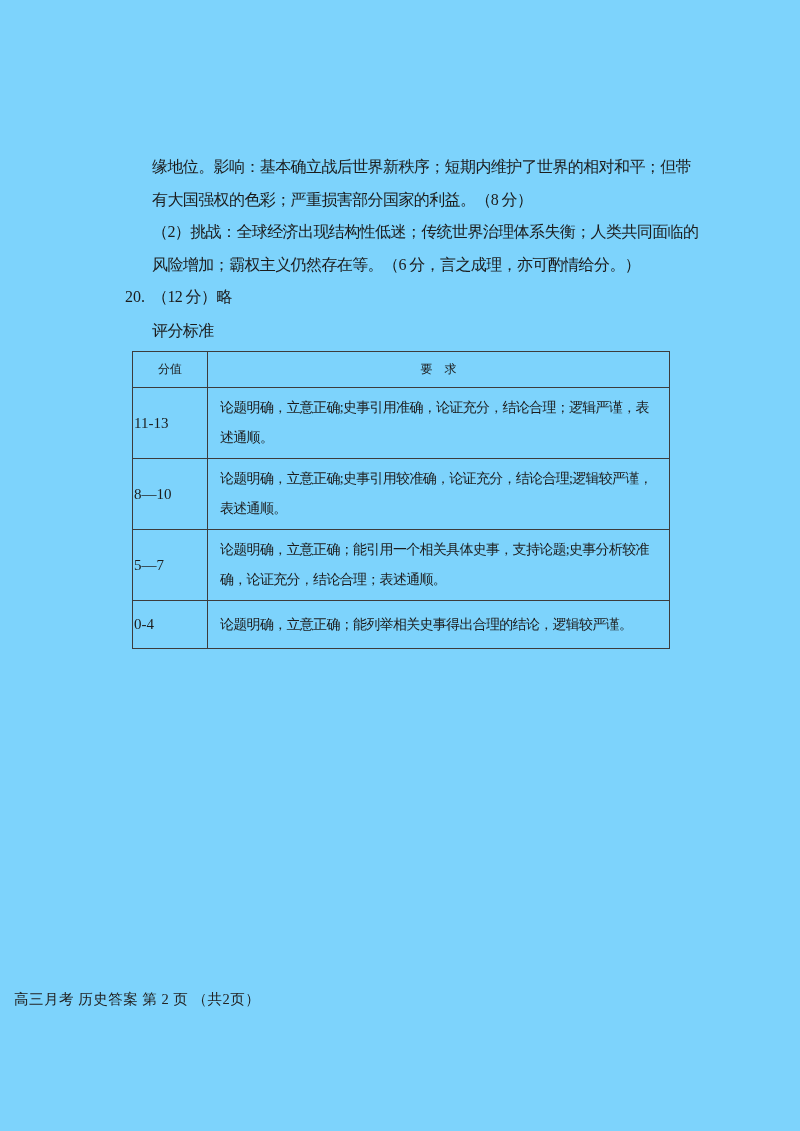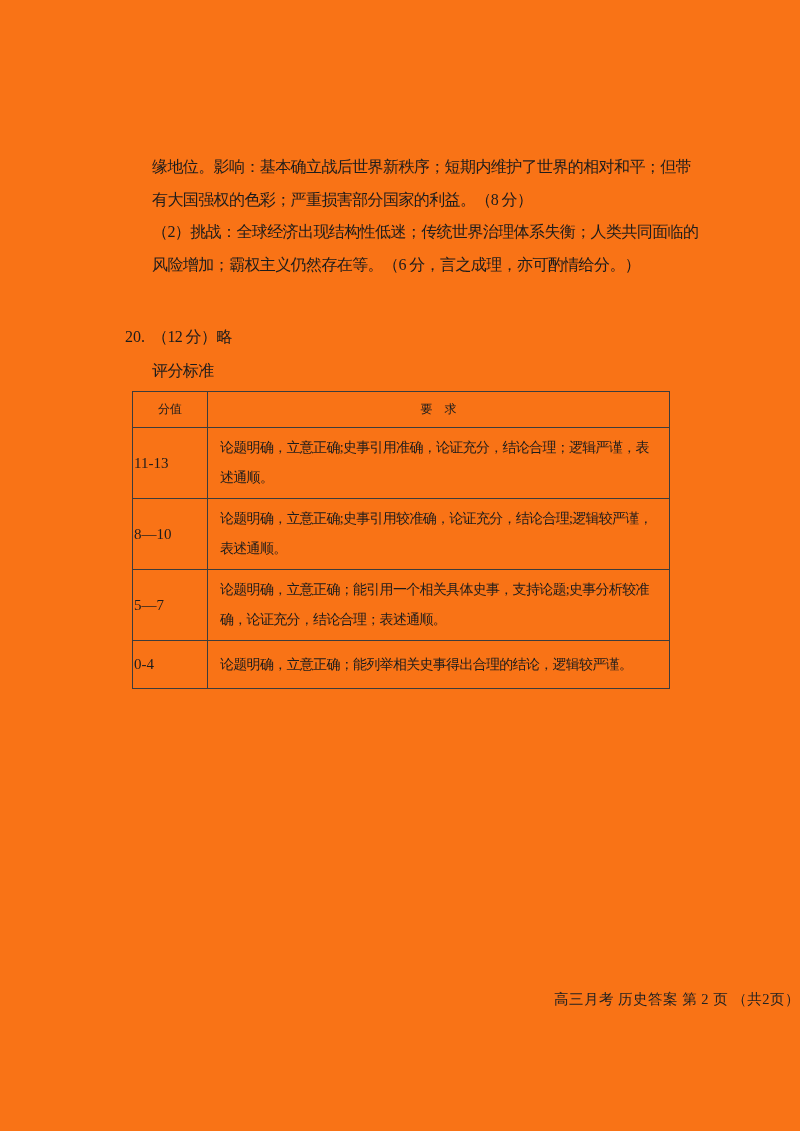--- a/index.html
+++ b/index.html
@@ -11,21 +11,21 @@
     height: 1131px;
     background: #ffffff;
     font-family: "Liberation Serif", "DejaVu Serif", serif;
     color: #1c1c1c;
     position: relative;
     overflow: hidden;
   }
   .page {
     position: absolute;
     inset: 0;
-    background: #f97316;
+    background: #7dd3fc;
   }
   .content {
     position: absolute;
     top: 151px;
     left: 125px;
     width: 600px;
     font-size: 16px;
     letter-spacing: -0.6px;
   }
   .ans-line {
@@ -34,21 +34,20 @@
     white-space: pre;
   }
   .item-line {
     line-height: 32.5px;
     white-space: pre;
   }
   .item-line .num {
     display: inline-block;
     width: 27px;
     letter-spacing: 0;
-    margin-top: 40px;
   }
   .rubric-label {
     line-height: 32.5px;
     margin-left: 27px;
     margin-top: 1px;
   }
   table.rubric {
     margin-left: 7px;
     margin-top: 4px;
     border-collapse: collapse;
@@ -81,22 +80,22 @@
   tbody tr.r1 { height: 65px; }
   tbody tr.r2 { height: 66px; }
   tbody tr.r3 { height: 68px; }
   tbody tr.r4 { height: 48px; padding-left: 37px; }
   .footer {
     position: absolute;
     top: 990px;
     left: 0;
     width: 800px;
     box-sizing: border-box;
-    padding-left: 22px;
-    text-align: right;
+    padding-left: 14px;
+    text-align: left;
     font-size: 14.5px;
     letter-spacing: 0.5px;
     color: #222222;
     white-space: pre;
   }
 </style>
 </head>
 <body>
 
 <div class="page">

